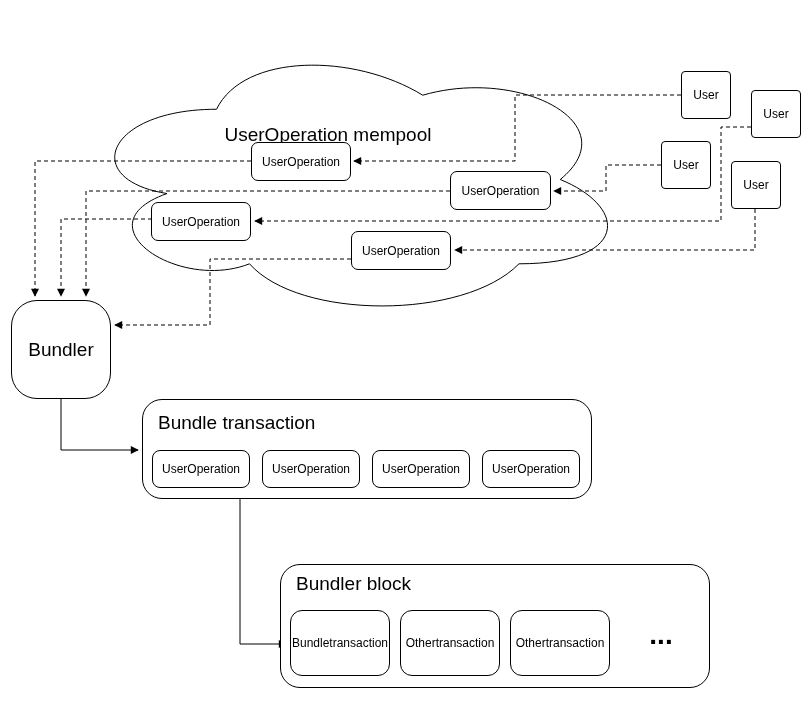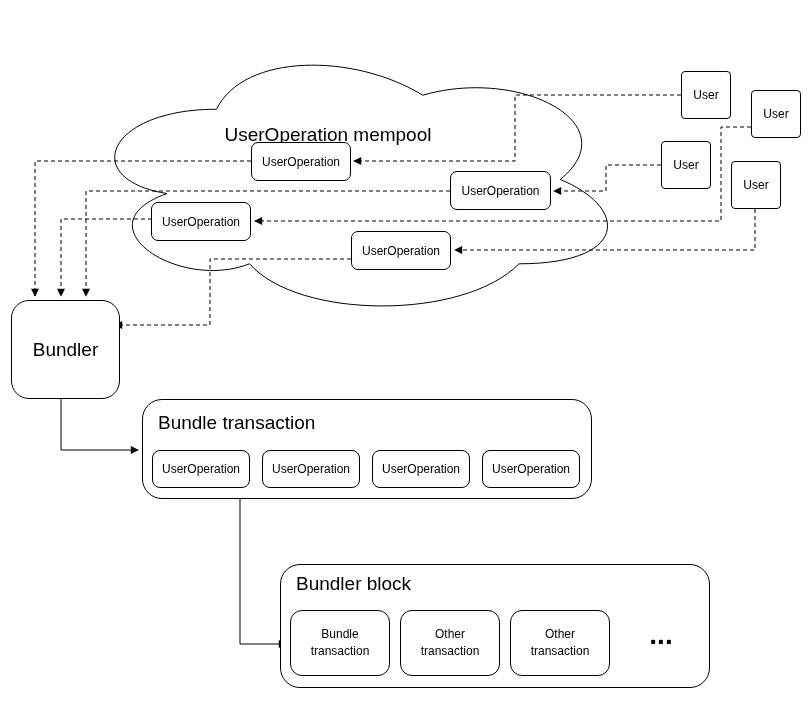--- a/index.html
+++ b/index.html
@@ -41,23 +41,23 @@
     border-radius: 7px;
     font-size: 12px;
   }
   .user-box {
     width: 50px;
     height: 48px;
     border-radius: 4px;
     font-size: 12px;
   }
   .bundler-box {
-    width: 109px;
+    width: 100px;
     height: 99px;
-    border-radius: 18px;
+    border-radius: 26px;
     font-size: 19px;
   }
   .container-box {
     background: #ffffff;
     border: 1px solid #000000;
     border-radius: 20px;
   }
   .container-title {
     position: absolute;
     font-size: 19px;
@@ -74,21 +74,21 @@
     height: 38px;
     border-radius: 8px;
     font-size: 12px;
   }
   .eth-inner {
     width: 100px;
     height: 66px;
     border-radius: 12px;
     font-size: 12px;
     line-height: 17px;
-    flex-direction: column;
+    flex-direction: row;
   }
   .eth-inner span {
     display: block;
   }
   .ellipsis {
     width: 38px;
     height: 30px;
     line-height: 30px;
     text-align: center;
     font-size: 28px;

